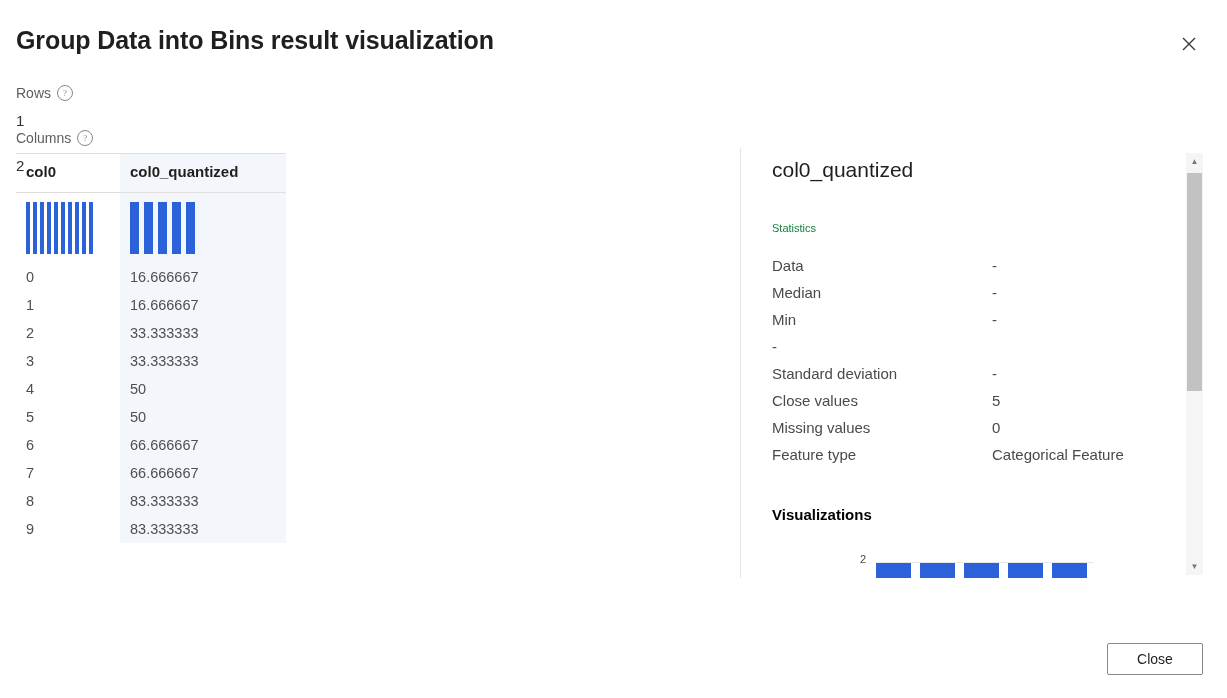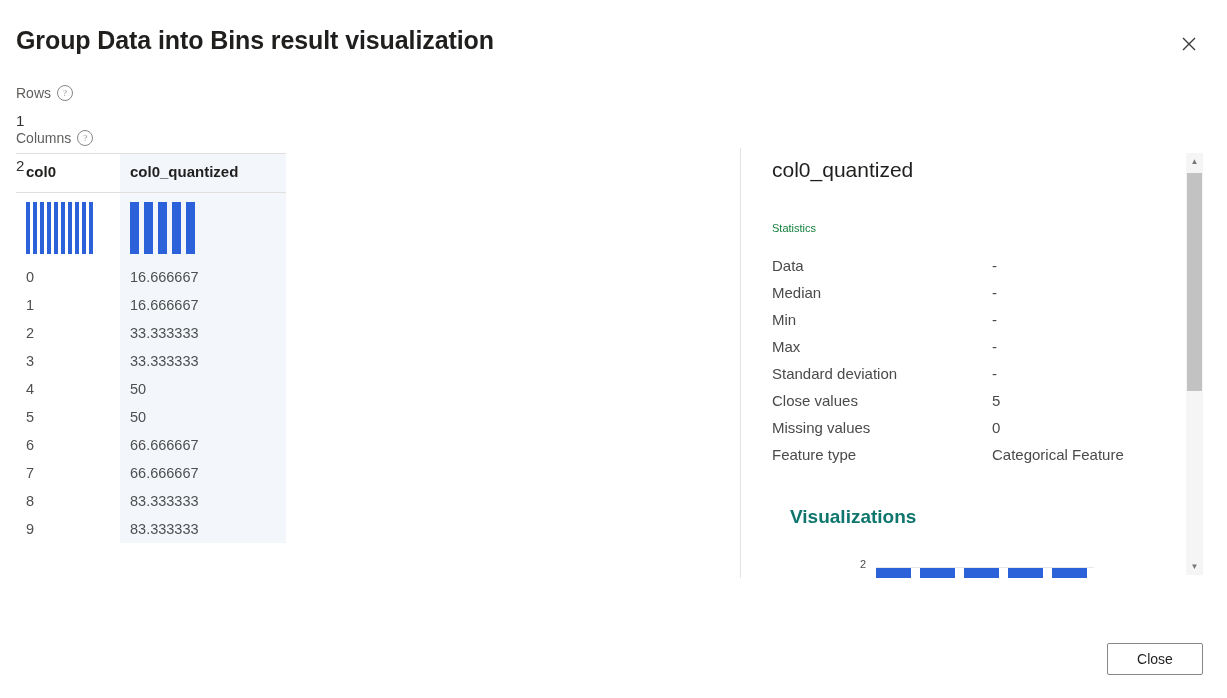--- a/index.html
+++ b/index.html
@@ -160,25 +160,24 @@
     color: #4a4a4a;
   }
   .stat-row {
     display: flex;
     line-height: 27px;
   }
   .stat-name { width: 220px; }
   .stat-val { flex: 1; }
 
   .viz-head {
-    font-size: 19px;
+    font-size: 15px;
     font-weight: 700;
-    color: #0f766e;
+    color: #000000;
     margin-top: 38px;
-    margin-left: 18px;
   }
   .viz-chart {
     margin-top: 30px;
     position: relative;
     height: 40px;
   }
   .y-tick {
     position: absolute;
     left: 88px;
     top: 0px;
@@ -377,21 +376,20 @@
       </div>
       <div class="stat-row">
         <div class="stat-name">Median</div>
         <div class="stat-val">-</div>
       </div>
       <div class="stat-row">
         <div class="stat-name">Min</div>
         <div class="stat-val">-</div>
       </div>
       <div class="stat-row">
-        <div class="stat-name">Max</div>
         <div class="stat-val">-</div>
       </div>
       <div class="stat-row">
         <div class="stat-name">Standard deviation</div>
         <div class="stat-val">-</div>
       </div>
       <div class="stat-row">
         <div class="stat-name">Close values</div>
         <div class="stat-val">5</div>
       </div>

